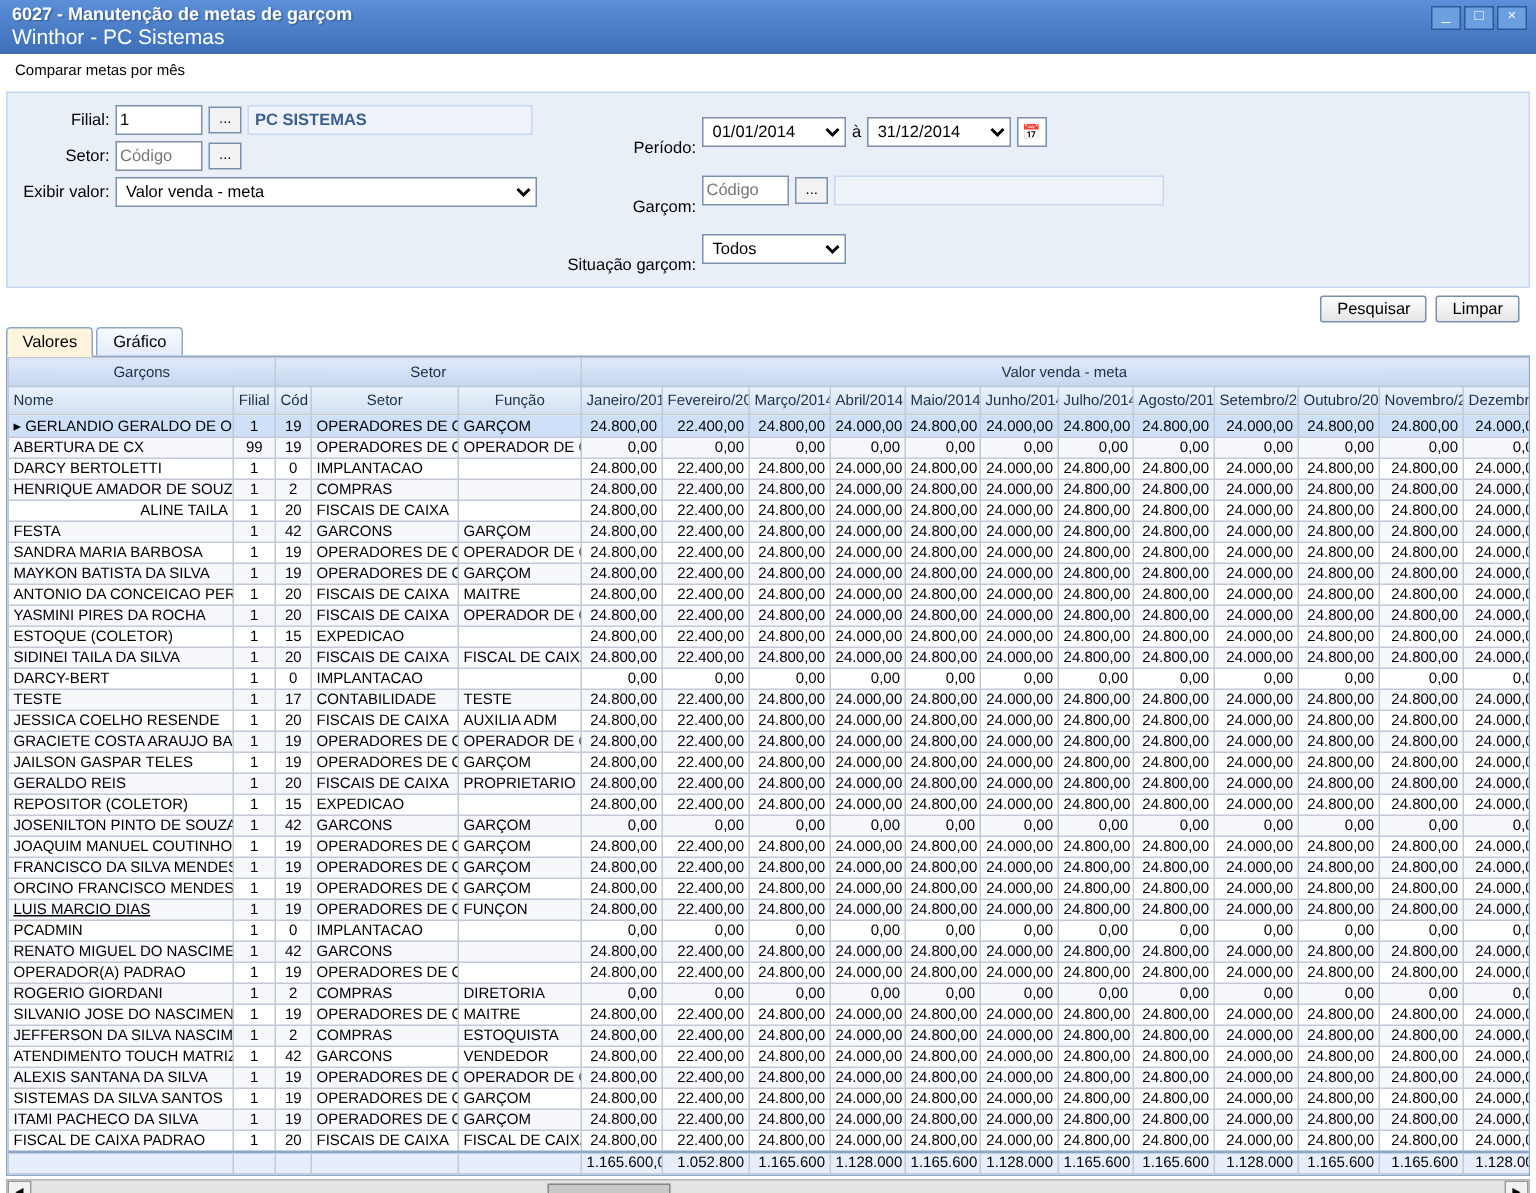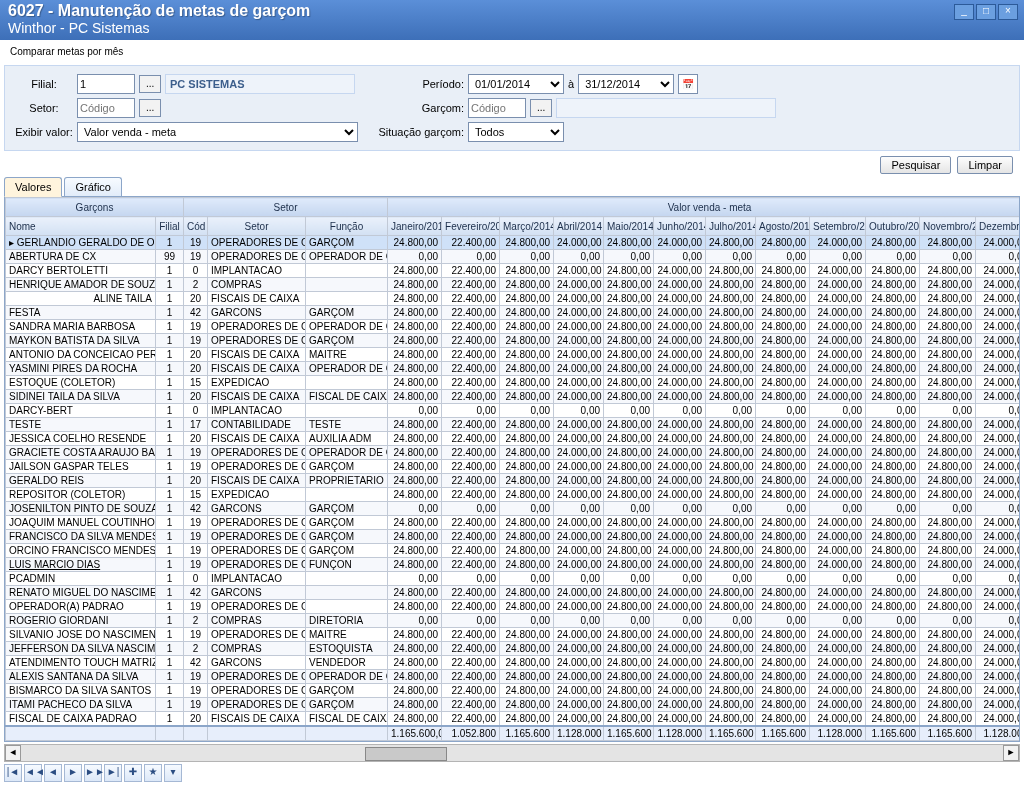--- a/index.html
+++ b/index.html
@@ -1,28 +1,28 @@
 <!DOCTYPE html>
 <html><head>
 <meta charset="utf-8">
 <style>
 html,body{margin:0;padding:0;font-family:Tahoma,Arial,sans-serif;font-size:11px;color:#000;background:#fff;width:1024px;}
 .titlebar{background:linear-gradient(to bottom,#5b8fd8,#3d6fb8);color:#fff;padding:2px 8px 4px 8px;position:relative;}
-.titlebar .t1{font-size:16px;font-weight:bold;text-shadow:1px 1px 1px rgba(0,0,0,0.3);}
+.titlebar .t1{font-size:12px;font-weight:bold;text-shadow:1px 1px 1px rgba(0,0,0,0.3);}
 .titlebar .t2{font-size:14px;}
 .winbtns{position:absolute;right:6px;top:4px;display:flex;gap:2px;}
 .winbtn{width:18px;height:14px;background:#6b9fe0;border:1px solid #2c5a99;color:#fff;font-size:10px;line-height:12px;text-align:center;cursor:pointer;}
 .step{padding:6px 10px 2px 10px;}
 .step .sh{font-size:14px;font-weight:bold;}
 .step .sub{font-size:10px;}
 .filters{margin:6px 4px 4px 4px;border:1px solid #c6d7f0;background:#e9eff7;padding:8px 10px;display:flex;gap:18px;flex-wrap:wrap;position:relative;}
 .fcol{display:flex;flex-direction:column;gap:4px;}
 .frow{display:flex;align-items:center;gap:4px;}
-.lbl{display:inline-block;text-align:center;width:58px;}
-.lbl2{display:inline-block;text-align:right;width:88px;}
+.lbl{display:inline-block;text-align:right;width:58px;}
+.lbl2{display:inline-block;text-align:right;width:88px;margin-top:23px;}
 input.txt,select.sel,.combo{border:1px solid #7a8fae;background:#fff;font-size:11px;padding:1px 2px;height:16px;box-sizing:content-box;}
 .lookup{width:22px;height:18px;border:1px solid #7a8fae;background:#f2f2f2;font-size:10px;line-height:14px;cursor:pointer;}
 .roval{border:1px solid #c6d7f0;background:#eef3fa;padding:1px 4px;height:16px;line-height:16px;font-weight:bold;color:#3c5e8c;display:inline-block;}
 .cal{width:18px;height:18px;border:1px solid #7a8fae;background:#fff;cursor:pointer;display:inline-flex;align-items:center;justify-content:center;font-size:10px;}
 .btnbar{position:absolute;right:6px;bottom:-24px;display:flex;gap:6px;}
 button.std{font-family:inherit;font-size:11px;padding:2px 10px;border:1px solid #7a8fae;background:linear-gradient(#fdfdfd,#e5e5e5);cursor:pointer;border-radius:2px;}
 .tabs{display:flex;margin:26px 4px 0 4px;border-bottom:1px solid #8ca6c9;}
 .tab{padding:3px 10px;border:1px solid #8ca6c9;border-bottom:none;background:linear-gradient(#f7fbff,#e2ecf9);margin-right:2px;cursor:pointer;border-radius:3px 3px 0 0;font-size:11px;}
 .tab.active{background:#fff4dd;border-bottom:1px solid #fff4dd;margin-bottom:-1px;}
 .gridwrap{margin:0 4px;border:1px solid #8ca6c9;border-top:none;overflow:hidden;}
@@ -759,21 +759,21 @@
           <td class="num">24.800,00</td>
           <td class="num">24.000,00</td>
           <td class="num">24.800,00</td>
           <td class="num">24.800,00</td>
           <td class="num">24.000,00</td>
           <td class="num">24.800,00</td>
           <td class="num">24.800,00</td>
           <td class="num">24.000,00</td>
         </tr>
         <tr>
-          <td style="text-align: left;">BISMARCO DA SILVA SANTOS</td>
+          <td style="text-align: left;">SISTEMAS DA SILVA SANTOS</td>
           <td class="ctr">1</td>
           <td class="ctr">19</td>
           <td>OPERADORES DE CA</td>
           <td>GARÇOM</td>
           <td class="num">24.800,00</td>
           <td class="num">22.400,00</td>
           <td class="num">24.800,00</td>
           <td class="num">24.000,00</td>
           <td class="num">24.800,00</td>
           <td class="num">24.000,00</td>

